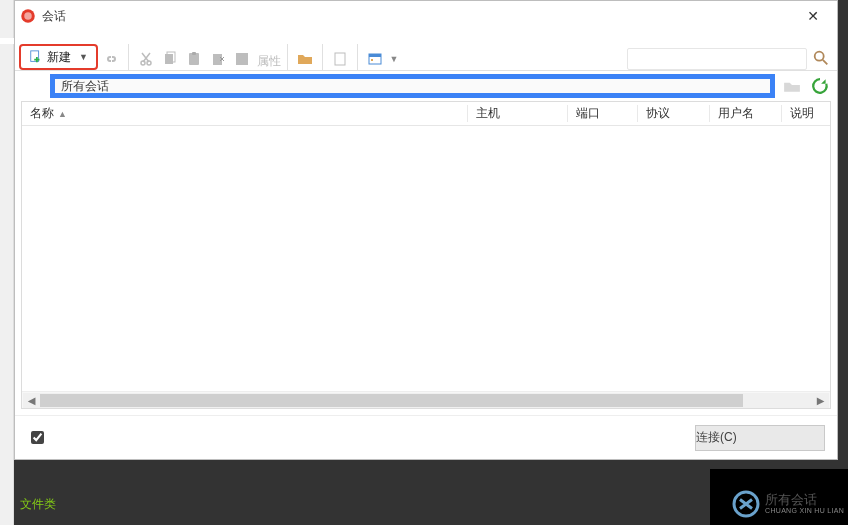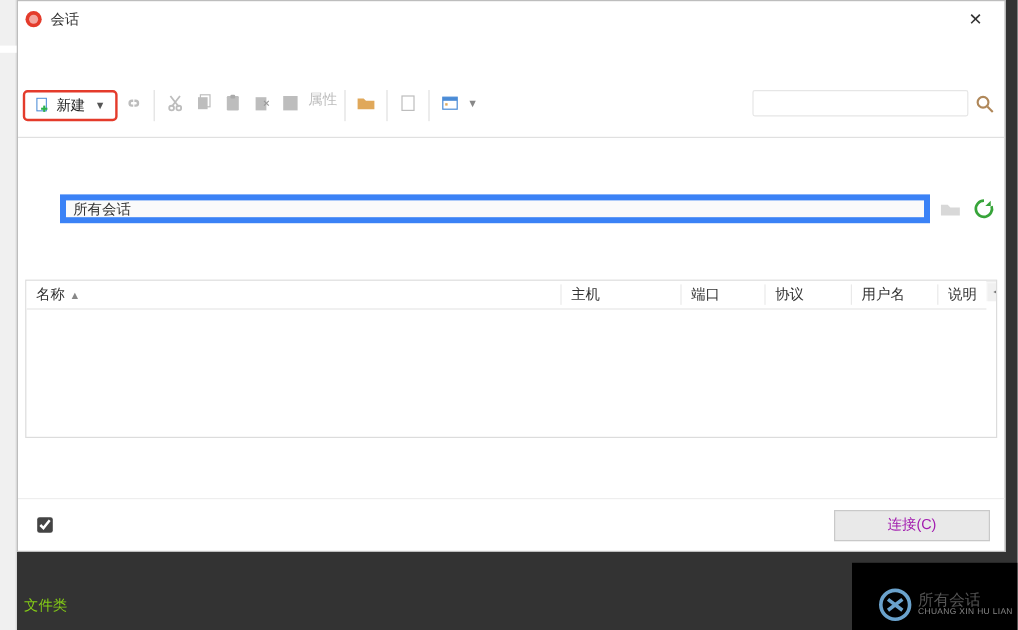--- a/index.html
+++ b/index.html
@@ -17,34 +17,33 @@
   .bg-strip2 { position:absolute; left:0; top:38px; width:14px; height:6px; background:#fff;}
   .dark-right { position:absolute; right:0; bottom:0; width:138px; height:56px; background:#000;}
   .window {
     position: absolute;
     left: 14px; top: 0;
     width: 824px; height: 460px;
     background: #fff;
     border: 1px solid #bdbdbd;
     display: flex;
     flex-direction: column;
-    gap: 44px;
   }
   .titlebar {
     height: 30px;
     display: flex; align-items: center;
     padding: 0 4px;
   }
   .titlebar .app-ico { width:18px; height:18px; margin-right:5px; }
   .title-text { font-size: 12px; color:#333; flex:1; }
   .close-x { width:40px; text-align:center; font-size:14px; color:#333; cursor:pointer;}
   .toolbar {
     height: 40px;
     border-bottom: 1px solid #e0e0e0;
-    display:flex; align-items:flex-start;
+    display:flex; align-items:flex-end;
     padding: 0 4px;
     gap: 2px;
   }
   .new-btn {
     display:flex; align-items:center;
     height:26px; padding: 0 8px;
     border:2px solid #e43b2b; border-radius:4px;
     font-size:12px; color:#222;
     gap:4px;
     position:relative;
@@ -78,21 +77,21 @@
     display:flex; align-items:center;
     padding:0 6px;
     color:#333;
     margin-left:29px;
   }
   .br-ico { width:22px;height:22px; display:flex;align-items:center;justify-content:center;}
   .table-wrap {
     flex:1;
     border:1px solid #dcdcdc;
     margin: 0 6px 6px 6px;
-    display:flex; flex-direction:row;
+    display:flex; flex-direction:column;
     overflow:hidden;
   }
   .thead {
     display:flex;
     height:24px;
     align-items:center;
     border-bottom:1px solid #e6e6e6;
     background:#fff;
   }
   .th {
@@ -125,22 +124,22 @@
     display:flex; align-items:center;
     padding: 0 12px;
     border-top:1px solid #eee;
   }
   .cb { width:13px;height:13px; accent-color:#444;}
   .cb-label { margin-left:6px; color:#222;}
   .footer-spacer{flex:1;}
   .connect-btn {
     width:130px; height:26px;
     background:#e9e9e9; border:1px solid #c9c9c9;
-    display:flex;align-items:center;justify-content:center;
-    color:#a21caf;
+    display:flex;align-items:center;
+    color:#404040;
   }
   .bottom-txt { position:absolute; left:20px; bottom:12px; color:#84cc16; font-size:12px;}
   .brand { position:absolute; right:4px; bottom:6px; display:flex; align-items:center; color:#666; font-size:11px; gap:4px;}
   .brand svg { width:30px;height:30px;}
   .brand-text { display:flex; flex-direction:column; line-height:1.1;}
   .brand-zh{font-size:13px;color:#555;}
   .brand-en{font-size:7px;color:#888;letter-spacing:0.3px;}
 </style>
 </head>
 <body>

